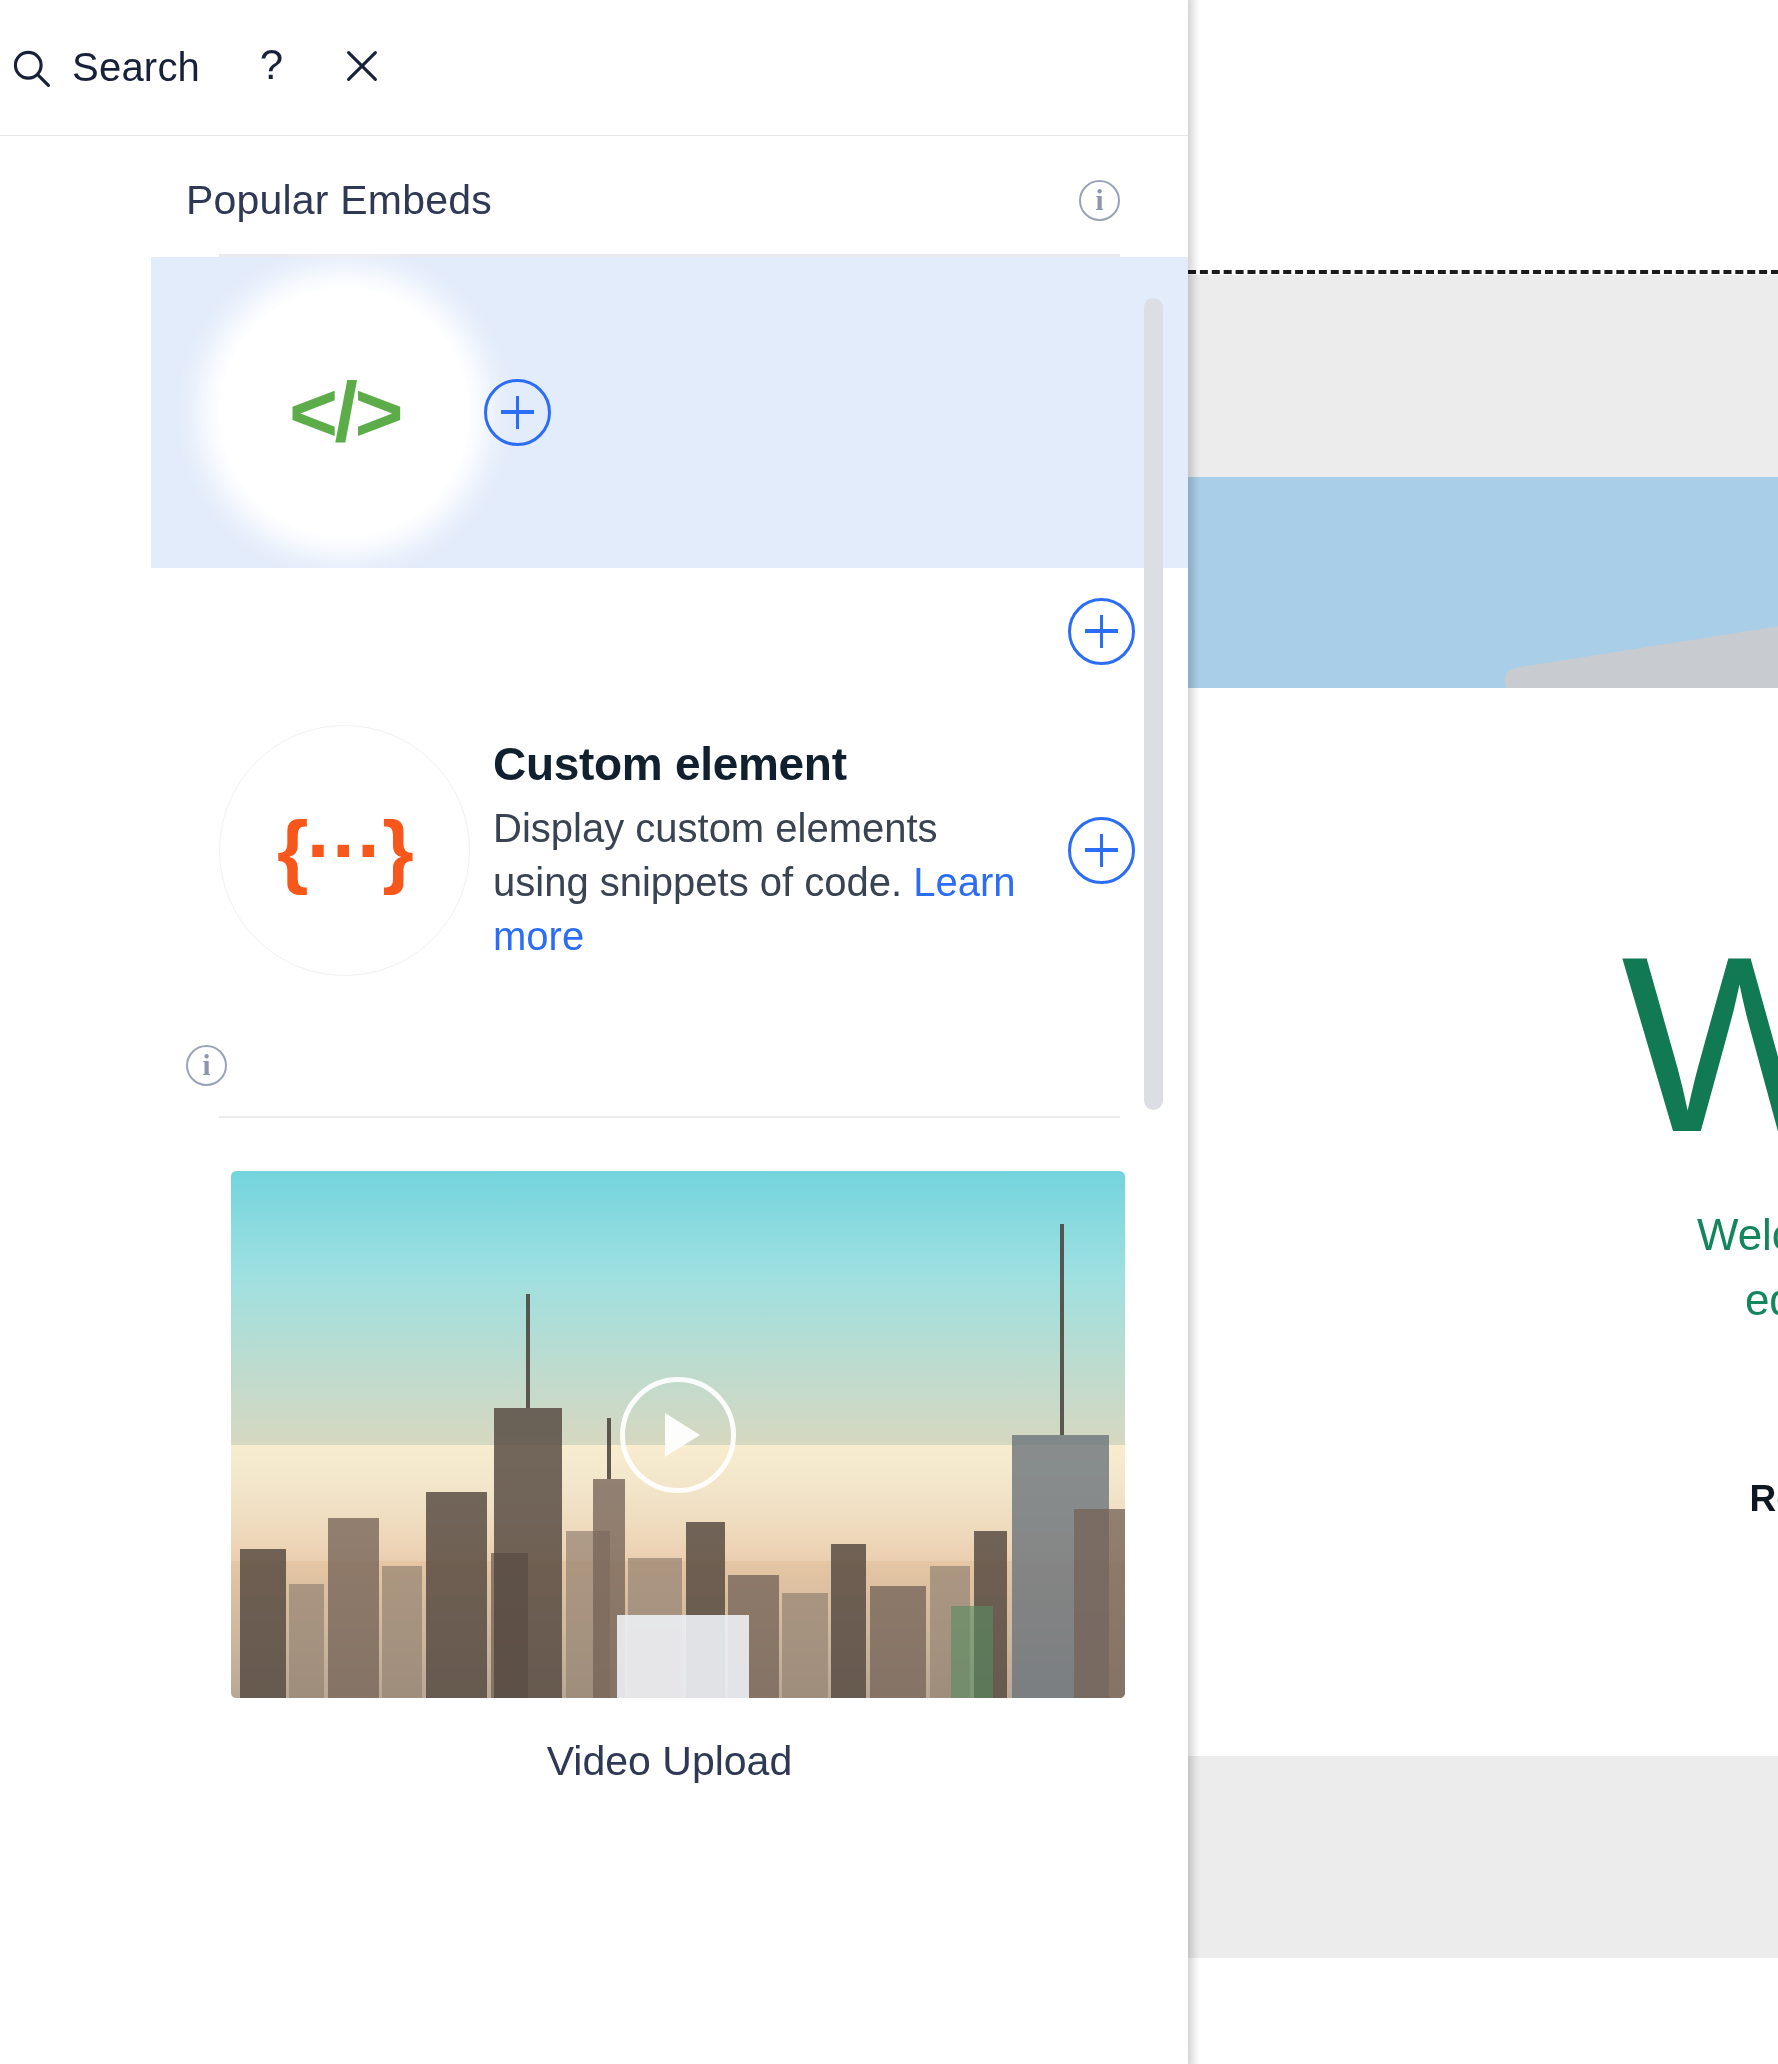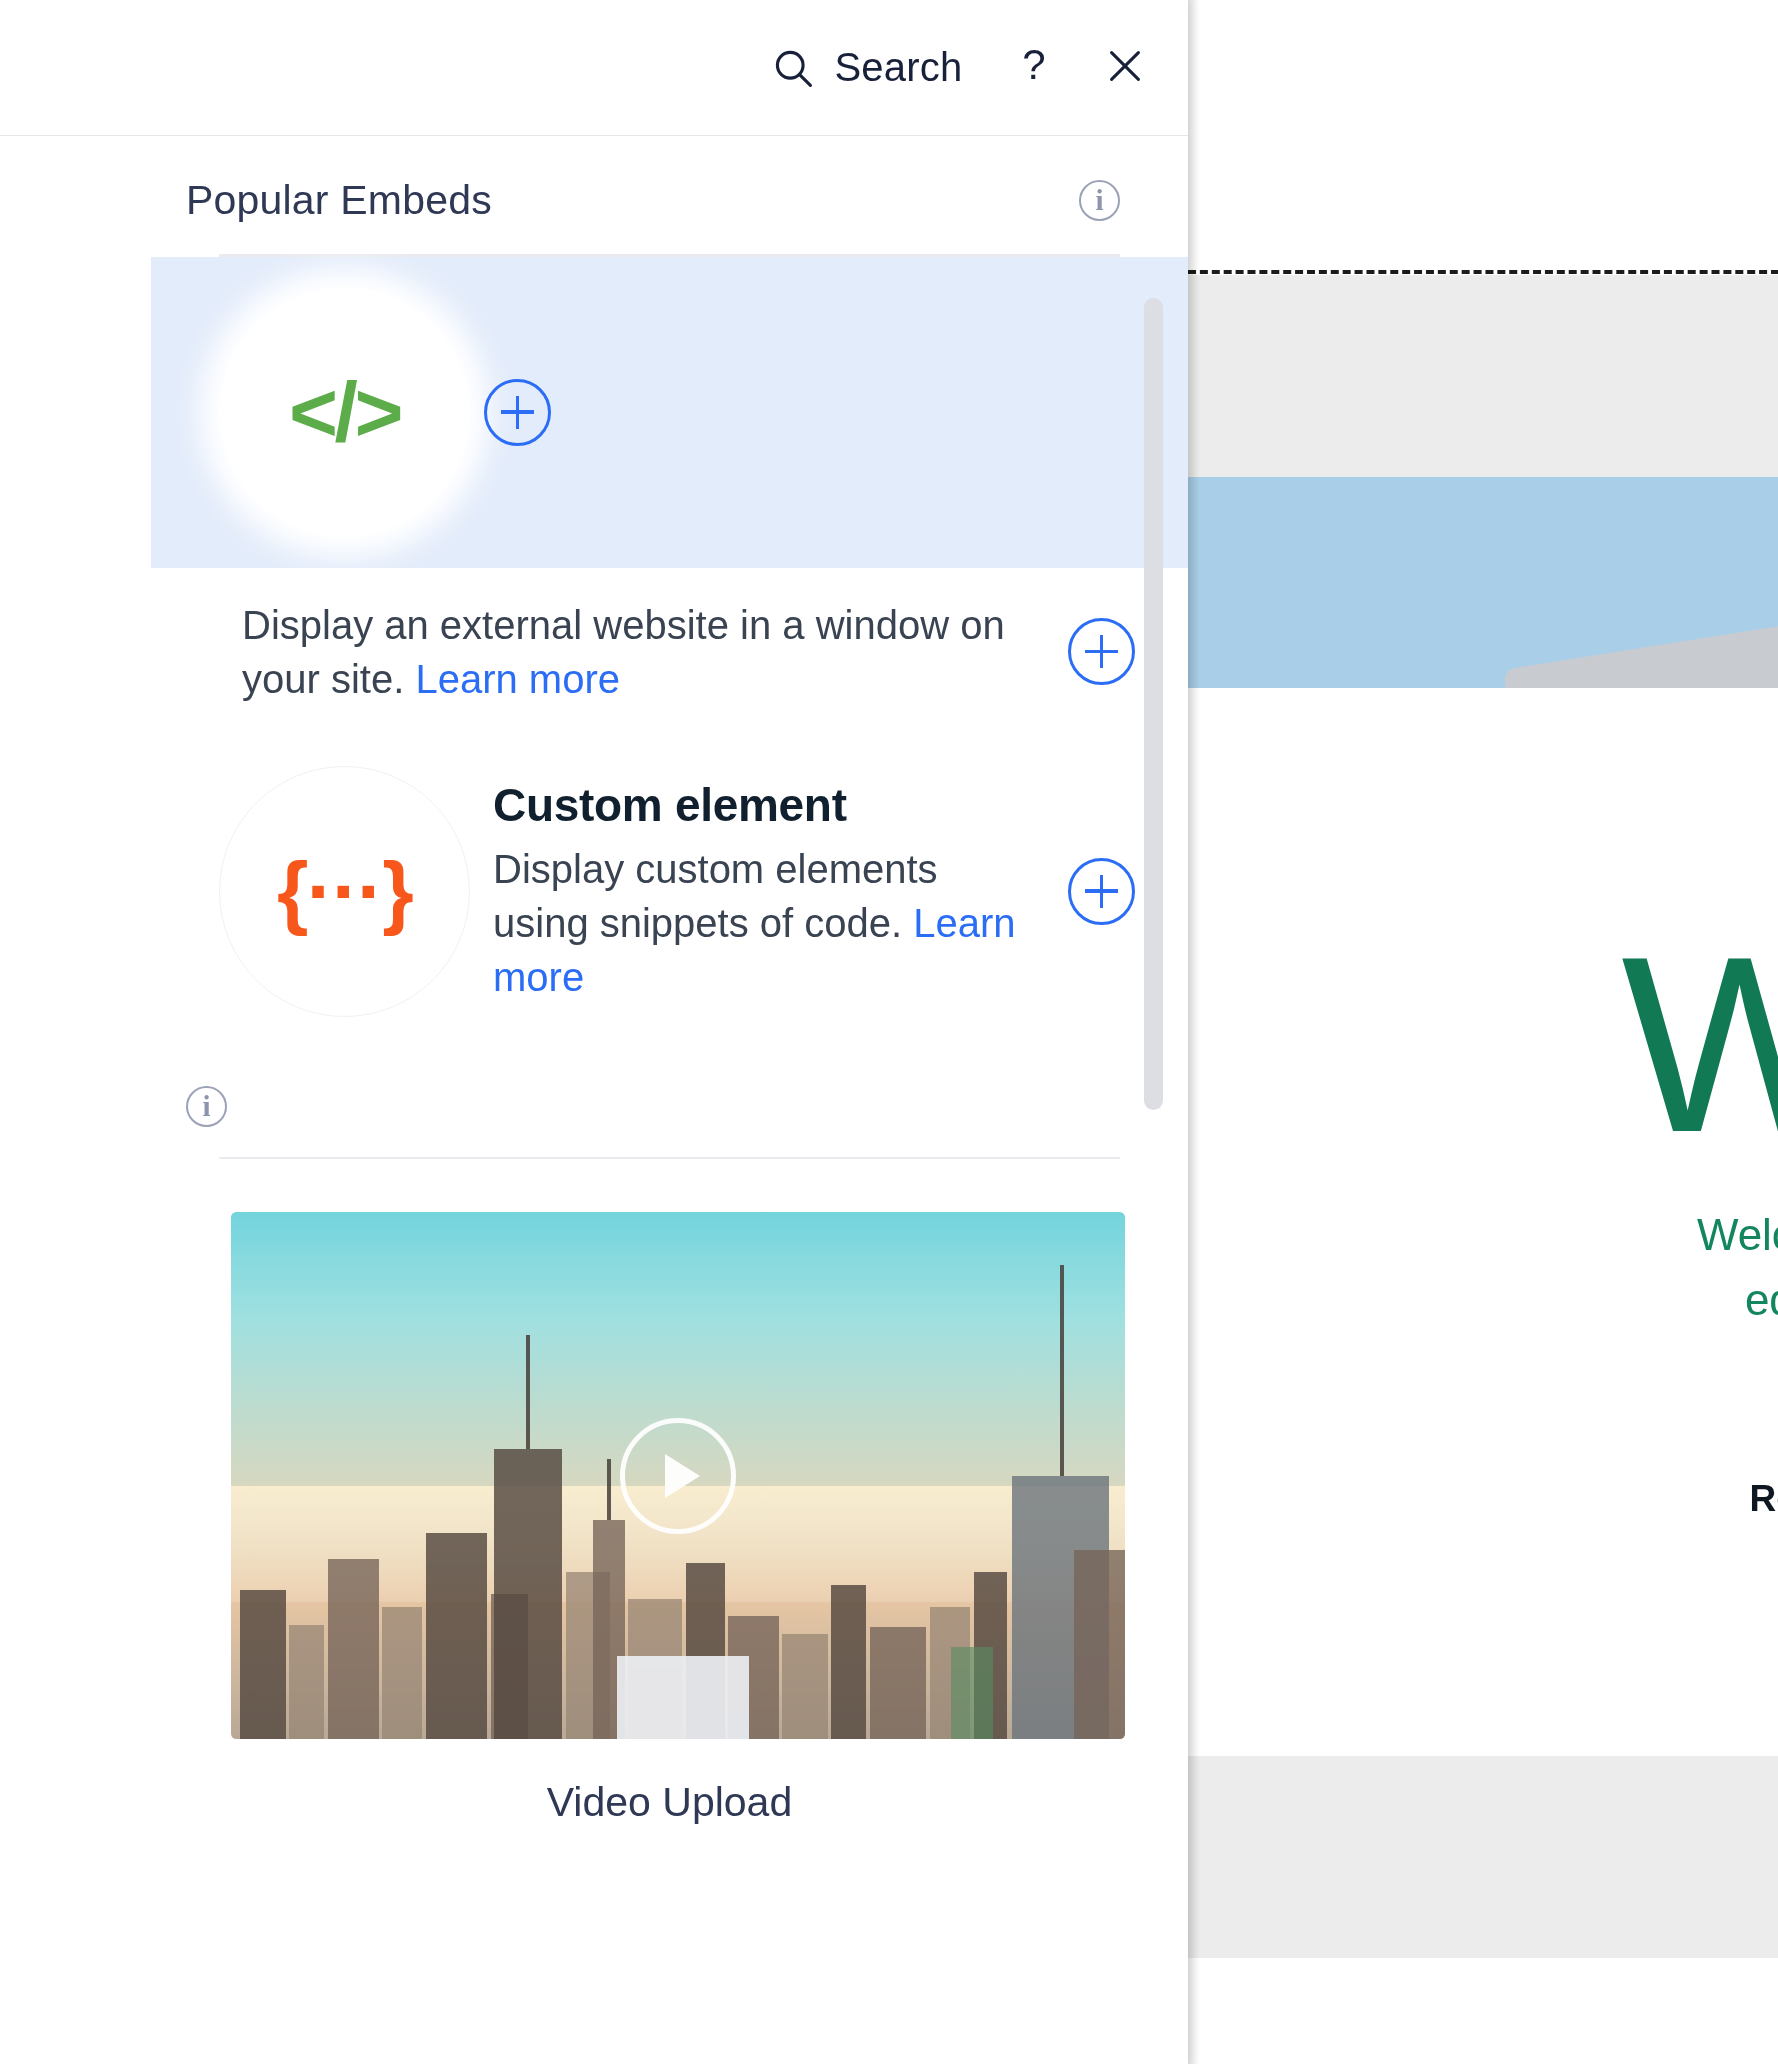--- a/index.html
+++ b/index.html
@@ -46,21 +46,21 @@
   .rail-d4{ top:1431px; }
   .rail-label{ position:absolute; left:0; width:149px; text-align:left;
     font-size:35px; color:#2b3445; white-space:nowrap; }
   .rail-l1{ top:370px; } .rail-l2{ top:550px; }
 
   
   .panel{ position:absolute; left:0; top:0; width:1188px; height:2065px;
     background:#ffffff; box-shadow:1.8px 0 8.8px rgba(0,0,0,.07); }
   .panel-header{ position:absolute; left:0; top:0; width:1188px; height:136px;
     background:#ffffff; border-bottom:1.8px solid #e4e6ea;
-    display:flex; align-items:center; justify-content:flex-end;
+    display:flex; align-items:center; 
     padding-right:37px; gap:0; }
   .hdr-search{ display:flex; align-items:center; gap:19.3px; cursor:pointer;
     padding:7px 8.8px; }
   .hdr-search svg{ display:block; }
   .hdr-search-label{ font-size:40px; color:#18203a; letter-spacing:0.2px; }
   .hdr-help{ font-size:42px; color:#18203a; padding:3.5px 30px 8.8px 51px;
     cursor:pointer; line-height:1; }
   .hdr-close{ padding:3.5px 3.5px 3.5px 26px; cursor:pointer; display:flex;
     align-items:center; }
 
@@ -209,24 +209,20 @@
               <span class="icon-code">&lt;/&gt;</span>
             </div>
           </div>
           <div class="add-btn">
             <span class="plus"></span>
           </div>
         </div>
 
         <div class="embed-item">
           <div class="embed-text">
-            <div class="embed-desc">
-              <span>Display an external website in a window on your site.</span>
-              <span class="learn-more">Learn more</span>
-            </div>
           </div>
           <div class="add-btn">
             <span class="plus"></span>
           </div>
         </div>
 
         <div class="embed-item">
           <div class="embed-icon-wrap">
             <div class="embed-circle outlined">
               <span class="icon-braces">{···}</span>

